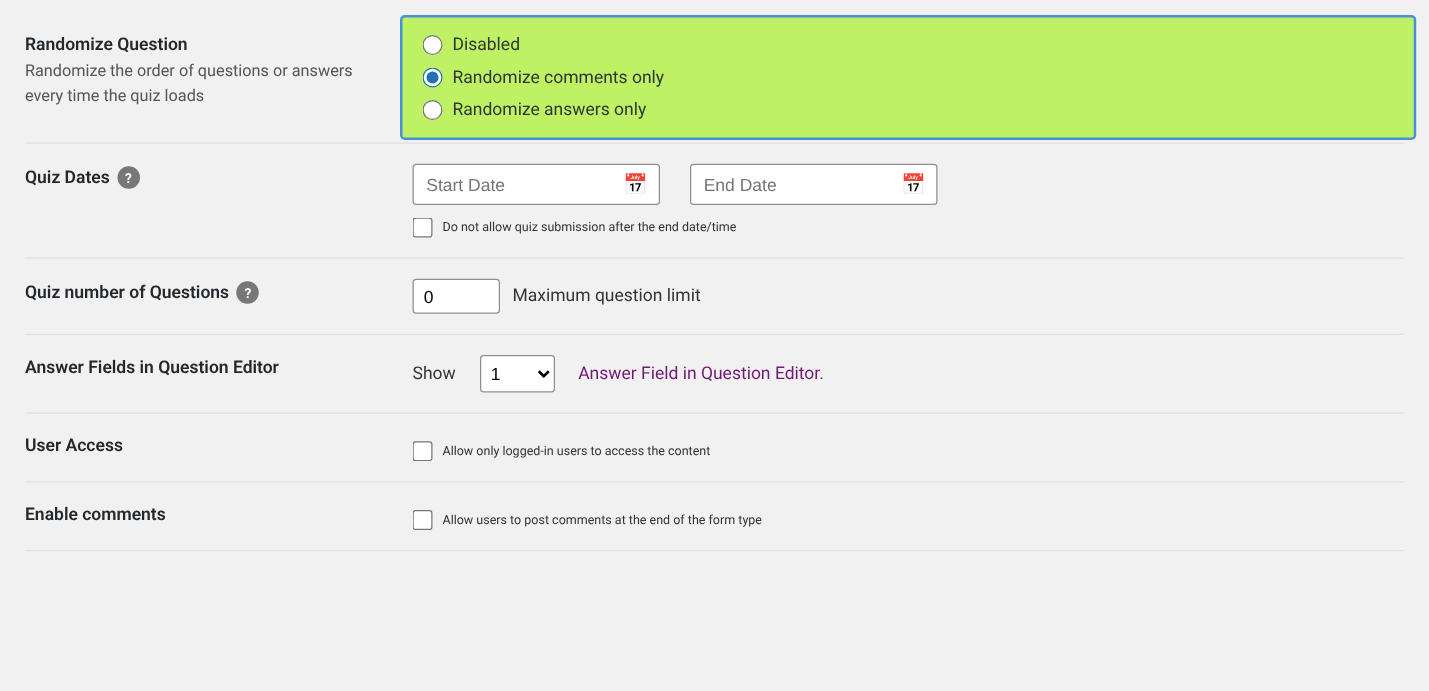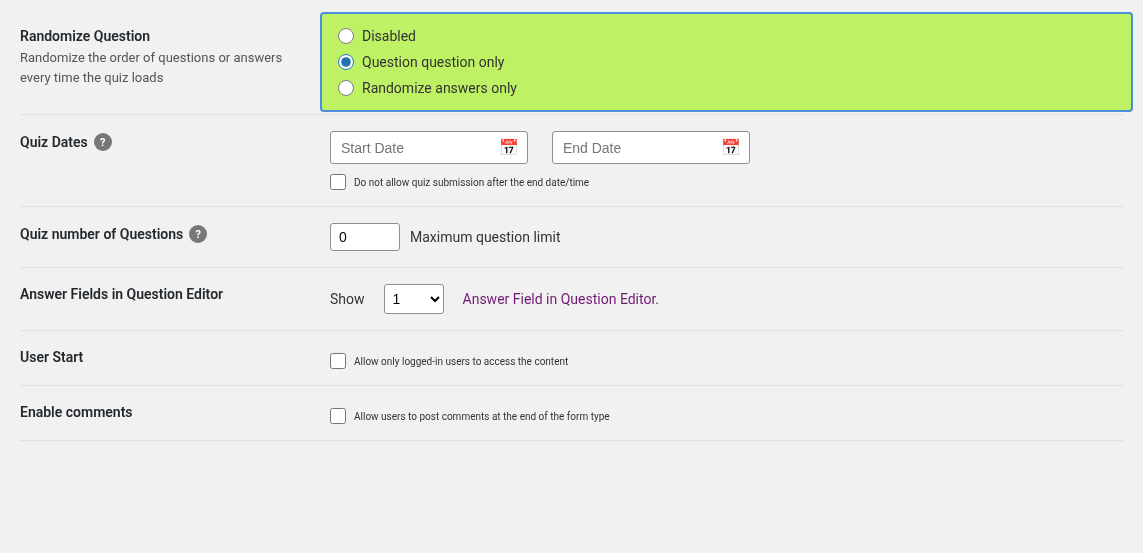--- a/index.html
+++ b/index.html
@@ -237,21 +237,21 @@
       <div class="setting-description">Randomize the order of questions or answers every time the quiz loads</div>
     </div>
     <div class="setting-control-col">
       <div class="randomize-box">
         <div class="radio-option">
           <input type="radio" id="disabled" name="randomize" style="">
           <label for="disabled">Disabled</label>
         </div>
         <div class="radio-option">
           <input type="radio" id="questions-only" name="randomize" checked="" style="">
-          <label for="questions-only">Question question only</label>
+          <label for="questions-only">Randomize comments only</label>
         </div>
         <div class="radio-option">
           <input type="radio" id="answers-only" name="randomize" style="">
           <label for="answers-only">Randomize answers only</label>
         </div>
       </div>
     </div>
   </div>
 
   <div class="setting-row">
@@ -310,21 +310,21 @@
           <option value="4">4</option>
           <option value="5">5</option>
         </select>
         <span class="answer-field-label">Answer Field in Question Editor.</span>
       </div>
     </div>
   </div>
 
   <div class="setting-row">
     <div class="setting-label-col">
-      <div class="setting-label">User Start</div>
+      <div class="setting-label">User Access</div>
     </div>
     <div class="setting-control-col">
       <div class="checkbox-option">
         <input type="checkbox" id="logged-in-only" style="">
         <label for="logged-in-only">Allow only logged-in users to access the content</label>
       </div>
     </div>
   </div>
 
   <div class="setting-row">

